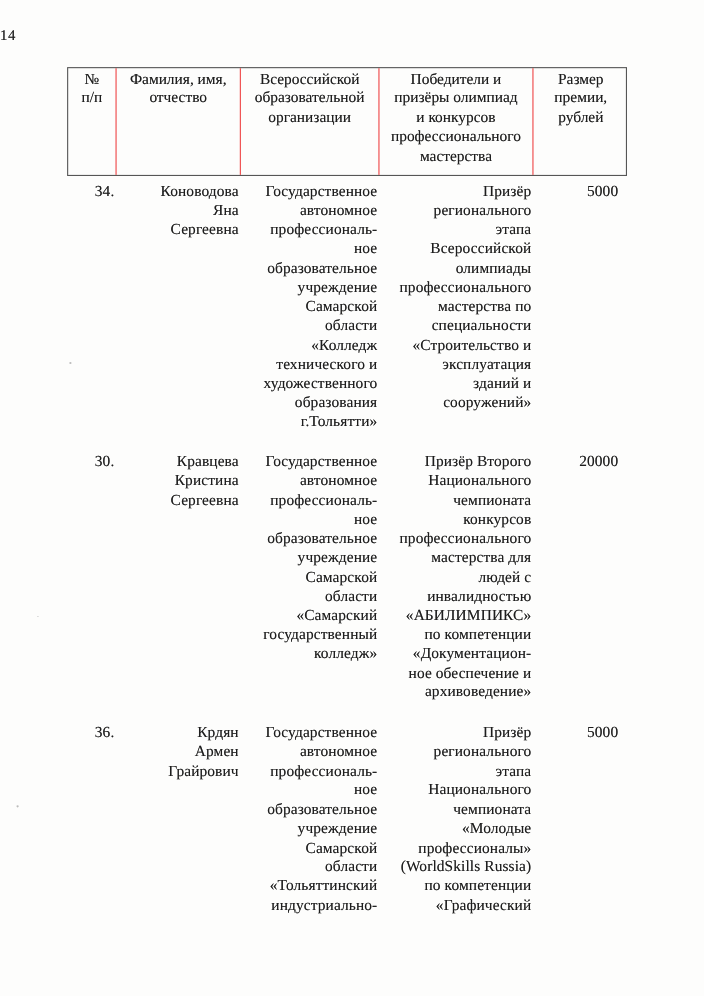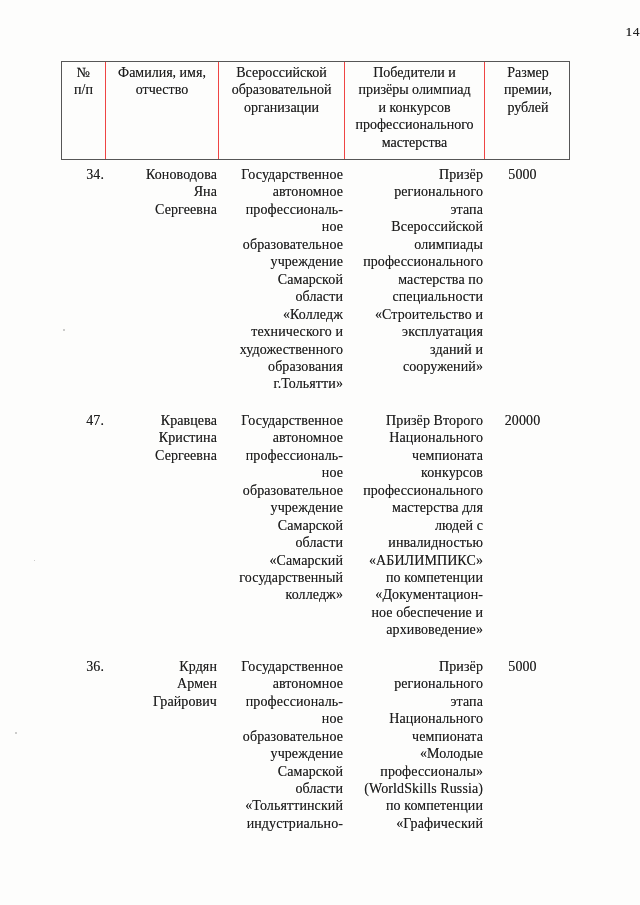--- a/index.html
+++ b/index.html
@@ -13,21 +13,21 @@
     background: #fdfdfc;
     overflow: hidden;
     font-family: "Liberation Serif", "DejaVu Serif", serif;
     color: #1e1e1e;
   }
   .page-number {
     position: absolute;
     top: 24px;
     left: 0;
     width: 640px;
-    text-align: right;
+    text-align: left;
     font-size: 13.5px;
     letter-spacing: 0.5px;
     color: #222;
   }
   .doc-table {
     position: absolute;
     left: 61px;
     top: 61px;
     width: 509px;
   }
@@ -64,21 +64,21 @@
     line-height: 17.45px;
     white-space: pre;
     overflow: visible;
     letter-spacing: 0.1px;
     text-align: right;
   }
   .cell.num   { padding-left: 12px; }
   .cell.name  { padding-left: 3px; }
   .cell.org   { padding-left: 3px; margin-left: 12px; }
   .cell.award { padding-left: 2px; }
-  .cell.prize { text-align: center; padding-right: 8px; }
+  .cell.prize { padding-right: 8px; }
   
   .th, .cell, .page-number {
     text-shadow: 0 0 0.45px rgba(20,20,20,0.55);
   }
   .speck {
     position: absolute;
     width: 2px;
     height: 2px;
     border-radius: 50%;
     background: #8f8f8f;
@@ -142,21 +142,21 @@
 мастерства по
 специальности
 «Строительство и
 эксплуатация
 зданий и
 сооружений»</div>
       <div class="cell prize">5000</div>
     </div>
 
     <div class="row">
-      <div class="cell num">47.</div>
+      <div class="cell num">30.</div>
       <div class="cell name">Кравцева
 Кристина
 Сергеевна</div>
       <div class="cell org">Государственное
 автономное
 профессиональ-
 ное
 образовательное
 учреждение
 Самарской

